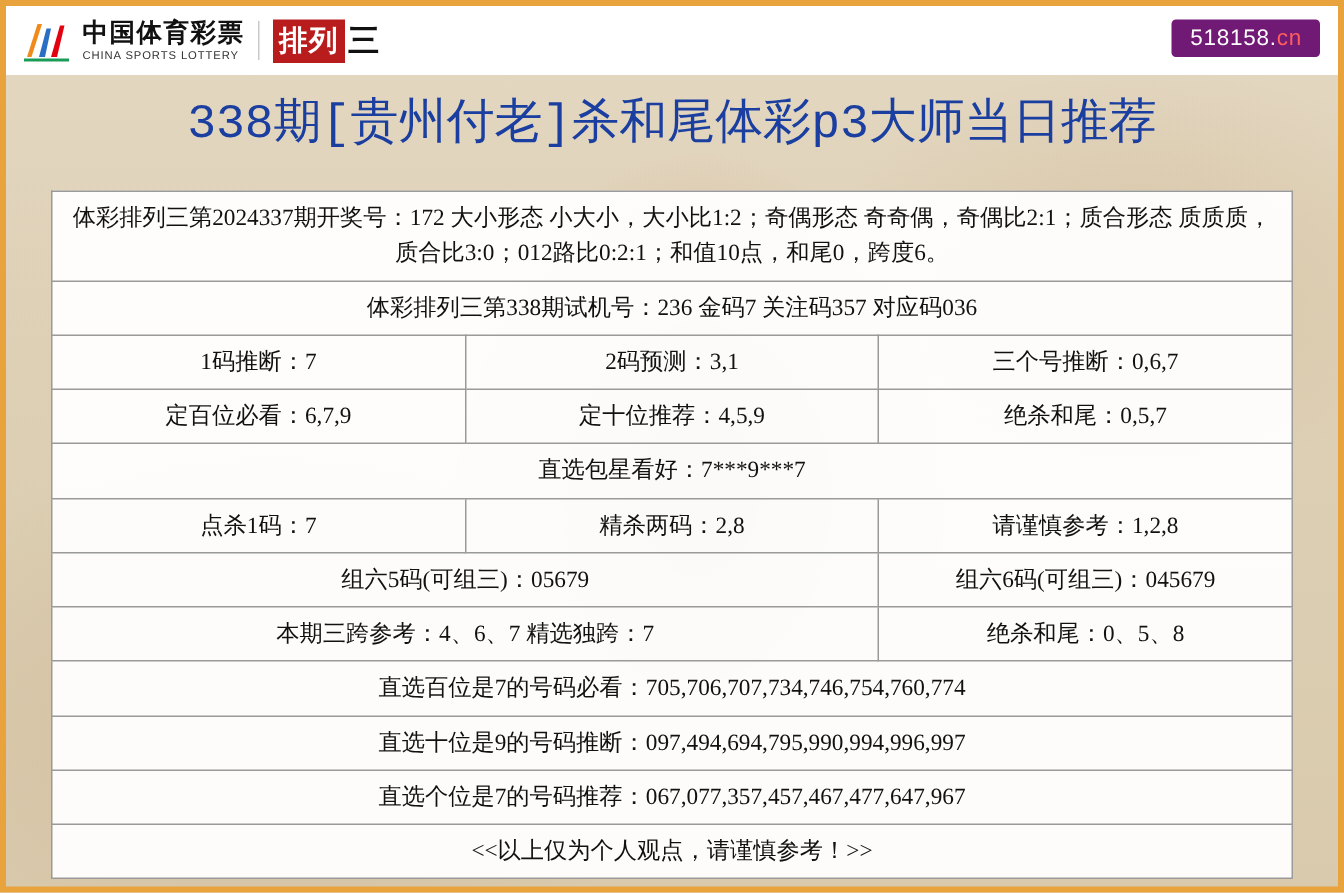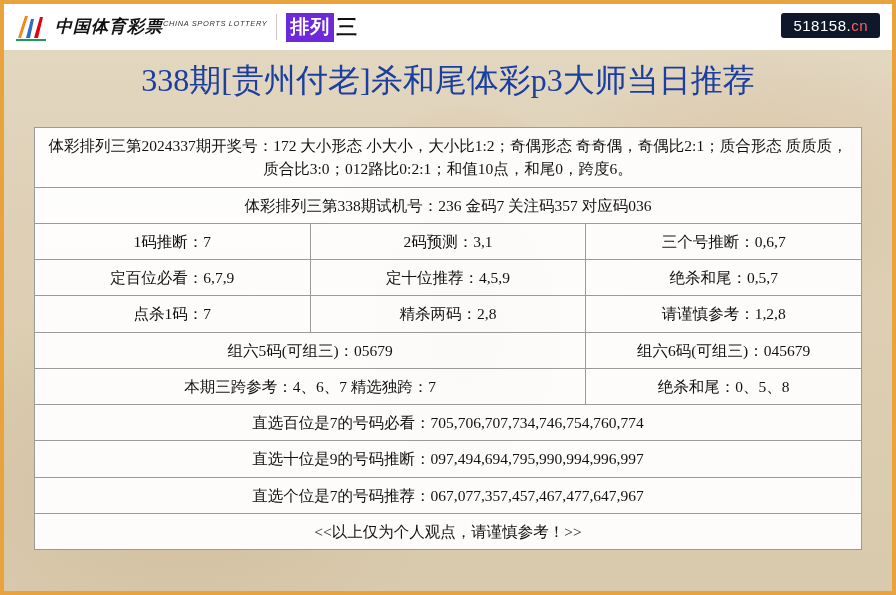--- a/index.html
+++ b/index.html
@@ -42,23 +42,22 @@
     gap: 7px;
   }
   .logo-mark {
     width: 34px;
     height: 32px;
     position: relative;
     flex: none;
   }
   .logo-text {
     display: flex;
-    flex-direction: row;
+    flex-direction: column;
     line-height: 1.05;
-    font-style: italic;
   }
   .logo-cn {
     font-family: "Liberation Serif", serif;
     font-size: 17px;
     color: #111;
     letter-spacing: 1px;
     font-weight: bold;
   }
   .logo-en {
     font-family: "Liberation Sans", sans-serif;
@@ -72,55 +71,55 @@
     height: 26px;
     background: #c9c9c9;
     margin: 0 9px;
   }
   .brand-badge {
     display: flex;
     align-items: center;
     gap: 2px;
   }
   .brand-red {
-    background: #6d28d9;
+    background: #b91c1c;
     color: #fff;
     font-size: 19px;
     font-weight: bold;
     padding: 1px 4px 2px 4px;
     font-family: "Liberation Serif", serif;
     letter-spacing: 1px;
   }
   .brand-black {
     color: #111;
     font-size: 21px;
     font-weight: bold;
     font-family: "Liberation Serif", serif;
   }
   .site-tag {
     position: absolute;
     right: 12px;
     top: 9px;
-    background: #0f172a;
+    background: #701a75;
     color: #ffffff;
     font-family: "Liberation Sans", sans-serif;
     font-size: 15px;
     padding: 4px 12px;
     border-radius: 3px;
     letter-spacing: 0.5px;
   }
   .site-tag .dotcn { color: #ff5d5d; }
 
   
   .title {
     text-align: center;
     font-size: 32px;
     color: #1a3fa0;
     margin: 9px 0 8px 0;
-    font-family: Liberation Serif, serif;
+    font-family: Liberation Mono, monospace;
     letter-spacing: 0px;
     white-space: nowrap;
   }
 
   
   .tbl-wrap {
     margin: 0 30px;
   }
   table.main {
     width: 100%;
@@ -194,20 +193,23 @@
         <td>1码推断：7</td>
         <td>2码预测：3,1</td>
         <td>三个号推断：0,6,7</td>
       </tr>
       <tr>
         <td>定百位必看：6,7,9</td>
         <td>定十位推荐：4,5,9</td>
         <td>绝杀和尾：0,5,7</td>
       </tr>
       <tr>
+        <td colspan="3">直选包星看好：7***9***7</td>
+      </tr>
+      <tr>
         <td>点杀1码：7</td>
         <td>精杀两码：2,8</td>
         <td>请谨慎参考：1,2,8</td>
       </tr>
       <tr>
         <td colspan="2">组六5码(可组三)：05679</td>
         <td>组六6码(可组三)：045679</td>
       </tr>
       <tr>
         <td colspan="2">本期三跨参考：4、6、7 精选独跨：7</td>

